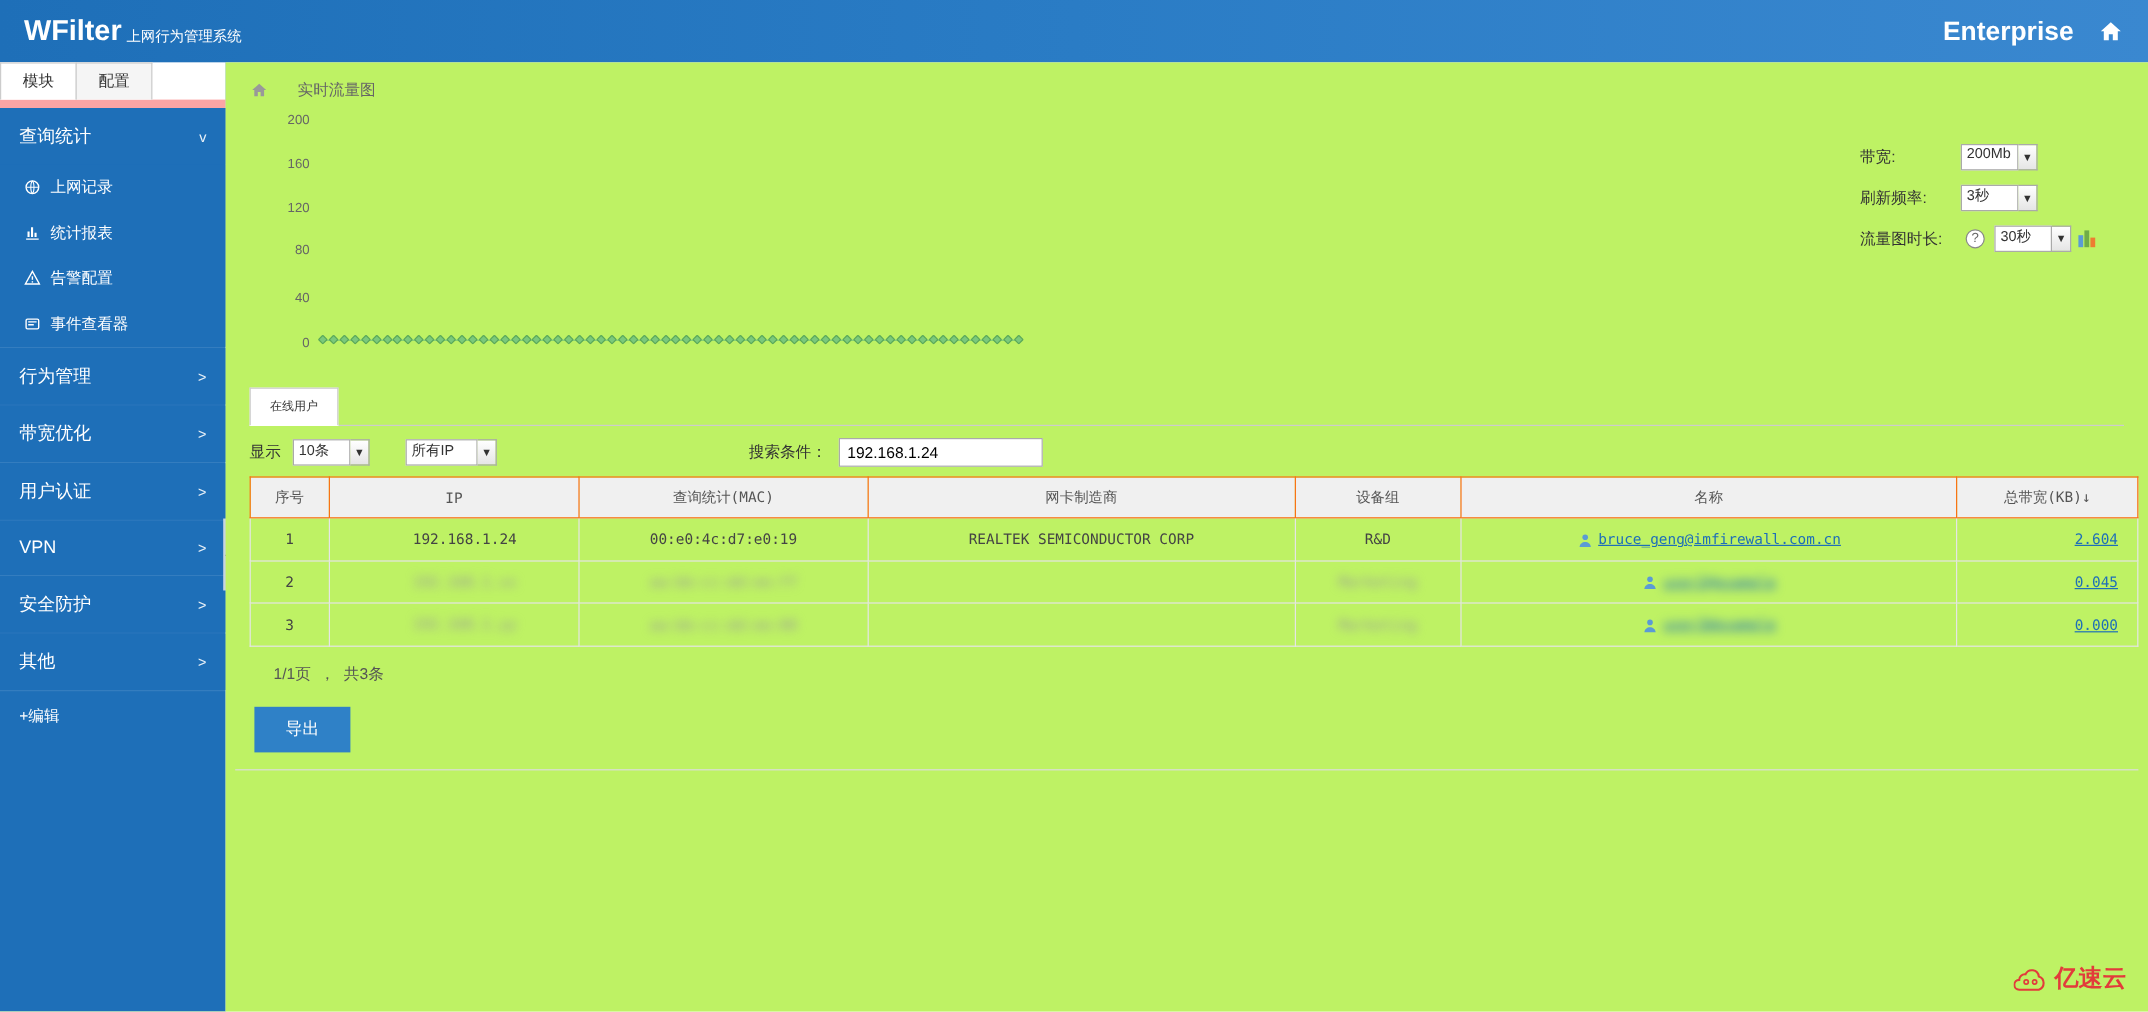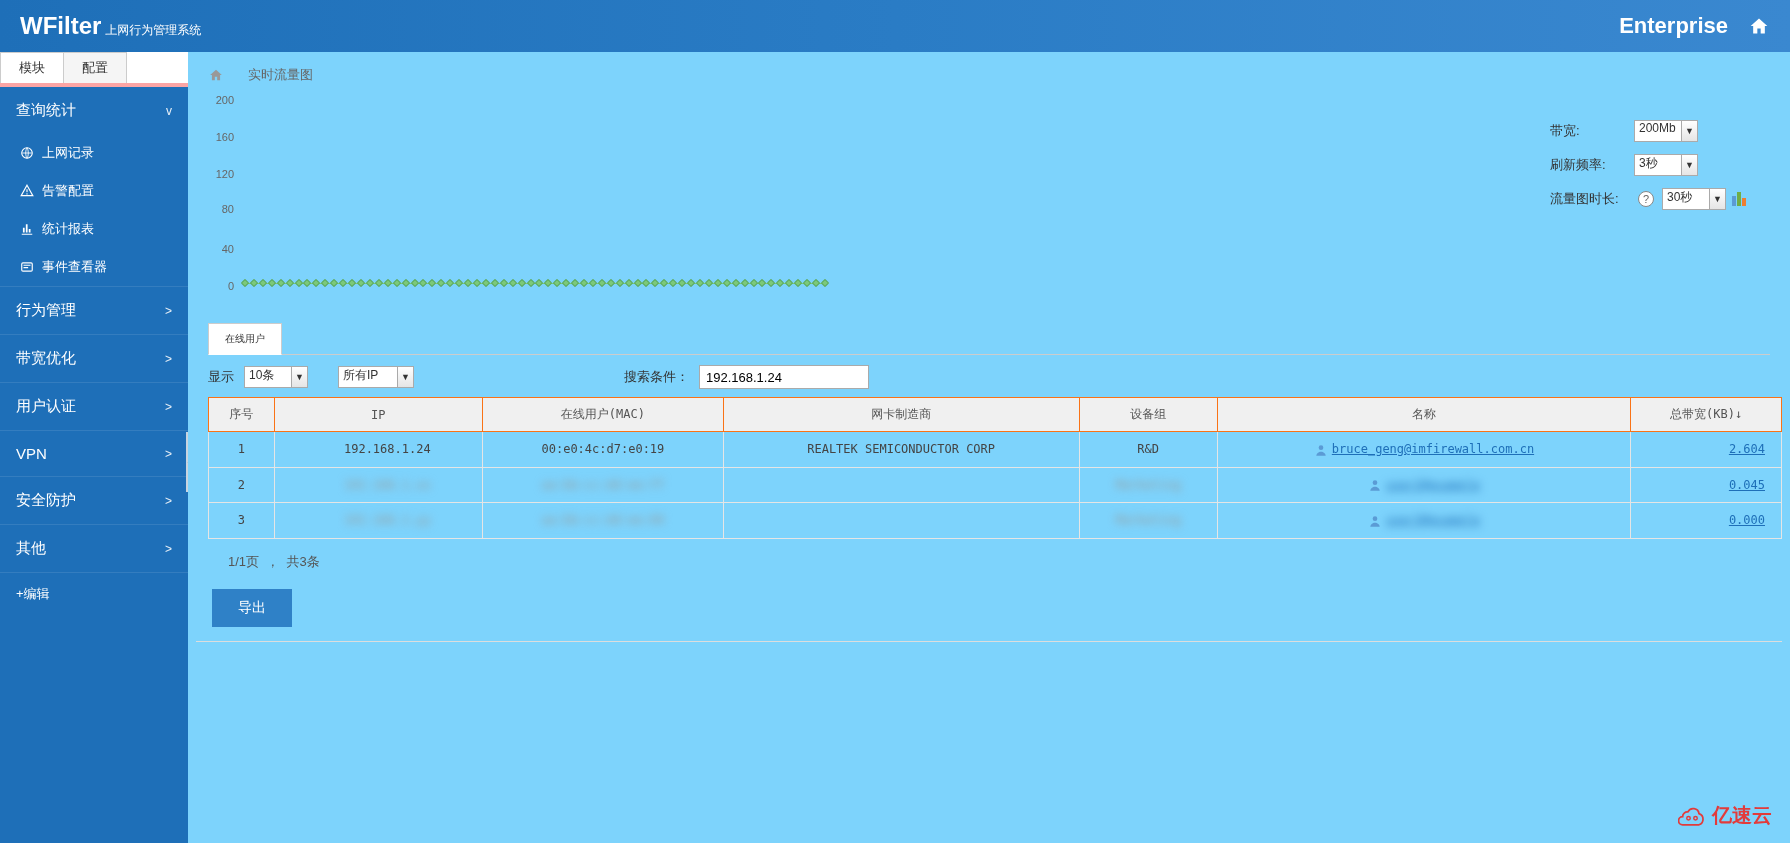--- a/index.html
+++ b/index.html
@@ -8,44 +8,44 @@
 
 .header { height: 52px; background: linear-gradient(90deg, #1e6fb8 0%, #2a7cc5 50%, #3a88d0 100%); color: #fff; display: flex; align-items: center; padding: 0 20px; position: relative; }
 .logo { font-size: 24px; font-weight: bold; }
 .logo-sub { font-size: 12px; margin-left: 4px; position: relative; top: 4px; }
 .header-right { position: absolute; right: 20px; font-size: 22px; font-weight: bold; display: flex; align-items: center; gap: 20px; }
 .home-icon { width: 22px; height: 20px; fill: #fff; }
 
 
 .body { display: flex; height: calc(100% - 52px); }
 .sidebar { width: 188px; background: #1e6fb8; color: #fff; display: flex; flex-direction: column; position: relative; }
-.main { flex: 1; background: #7dd3fc; padding: 10px 0 0 0; overflow: hidden; position: relative; }
-
-
-.side-tabs { display: flex; background: #fff; border-bottom: 4px solid #fca5a5; }
+.main { flex: 1; background: #bef264; padding: 10px 0 0 0; overflow: hidden; position: relative; }
+
+
+.side-tabs { display: flex; background: #fff; border-bottom: 7px solid #fca5a5; }
 .side-tab { flex: 0 0 auto; padding: 6px 18px; font-size: 13px; color: #333; background: #f5f5f5; border: 1px solid #ccc; border-bottom: none; cursor: pointer; }
 .side-tab.active { background: #fff; }
 .side-tab + .side-tab { margin-left: -1px; }
 
 
 .nav-group { border-bottom: 1px solid rgba(255,255,255,0.1); }
 .nav-head { padding: 14px 16px; font-size: 15px; display: flex; justify-content: space-between; align-items: center; cursor: pointer; background: #1e6fb8; text-align: right; }
 .nav-head .chev { font-size: 12px; opacity: .9; }
 .nav-sub { background: #1e6fb8; }
 .nav-item { padding: 10px 16px 10px 20px; font-size: 13px; display: flex; align-items: center; gap: 8px; cursor: pointer; }
 .nav-item svg { width: 14px; height: 14px; fill: #fff; }
 .side-edit { padding: 12px 16px; font-size: 13px; cursor: pointer; }
 .side-collapse { position: absolute; right: -8px; top: 380px; width: 10px; height: 60px; background: #c8d4e0; border-radius: 0 4px 4px 0; display: flex; align-items: center; justify-content: center; cursor: pointer; color: #556; font-size: 9px; }
 
 
 .crumb { display: flex; align-items: center; gap: 24px; padding: 4px 20px 10px 20px; color: #666; font-size: 13px; }
 .crumb svg { width: 16px; height: 14px; fill: #999; }
 
 
-.chart-wrap { position: relative; padding: 0 20px 10px 20px; display: flex; }
+.chart-wrap { position: relative; padding: 0 20px 10px 20px; display: flex; margin-left: 24px; }
 .chart { position: relative; width: 620px; height: 210px; }
 .y-axis { position: absolute; left: 0; top: 0; width: 30px; height: 100%; }
 .y-tick { position: absolute; right: 4px; font-size: 11px; color: #666; transform: translateY(-50%); }
 .plot { position: absolute; left: 34px; right: 0; top: 6px; bottom: 18px; }
 .zero-line { position: absolute; left: 0; right: 0; bottom: 0; display: flex; justify-content: space-between; }
 .dot { width: 6px; height: 6px; background: #7bc97b; border: 1px solid #5aa85a; border-radius: 1px; transform: rotate(45deg); }
 .line { position: absolute; left: 3px; right: 3px; bottom: 2px; height: 1px; background: #7bc97b; }
 
 .chart-ctrl { margin-left: auto; width: 220px; padding-top: 26px; padding-right: 12px; }
 .ctrl-row { display: flex; align-items: center; margin-bottom: 12px; font-size: 13px; color: #333; }
@@ -118,31 +118,31 @@
       <div class="nav-sub">
         <div class="nav-item">
           <svg viewBox="0 0 24 24">
               <circle cx="12" cy="12" r="9" fill="none" stroke="#fff" stroke-width="2"></circle>
               <path d="M4 12h16M12 3c3 3 3 15 0 18M12 3c-3 3-3 15 0 18" stroke="#fff" stroke-width="1.5" fill="none"></path>
             </svg>
           <span>上网记录</span>
         </div>
         <div class="nav-item">
           <svg viewBox="0 0 24 24">
+              <path d="M3 20h18v2H3zM5 10h3v8H5zM10 4h3v14h-3zM15 12h3v6h-3z"></path>
+            </svg>
+          <span>统计报表</span>
+        </div>
+        <div class="nav-item">
+          <svg viewBox="0 0 24 24">
               <path d="M12 2l10 18H2z" fill="none" stroke="#fff" stroke-width="2"></path>
               <rect x="11" y="9" width="2" height="5"></rect>
               <rect x="11" y="16" width="2" height="2"></rect>
             </svg>
           <span>告警配置</span>
-        </div>
-        <div class="nav-item">
-          <svg viewBox="0 0 24 24">
-              <path d="M3 20h18v2H3zM5 10h3v8H5zM10 4h3v14h-3zM15 12h3v6h-3z"></path>
-            </svg>
-          <span>统计报表</span>
         </div>
         <div class="nav-item">
           <svg viewBox="0 0 24 24">
               <rect x="3" y="5" width="18" height="14" rx="2" fill="none" stroke="#fff" stroke-width="2"></rect>
               <path d="M6 9h12M6 13h8" stroke="#fff" stroke-width="2"></path>
             </svg>
           <span>事件查看器</span>
         </div>
       </div>
     </div>
@@ -330,21 +330,21 @@
       <span style="margin-left:200px">搜索条件：</span>
       <input type="text" value="192.168.1.24" style="">
     </div>
 
     
     <table class="tbl">
       <thead>
           <tr id="thead-row">
             <th>序号</th>
             <th>IP</th>
-            <th>在线用户(MAC)</th>
+            <th>查询统计(MAC)</th>
             <th>网卡制造商</th>
             <th>设备组</th>
             <th>名称</th>
             <th>总带宽(KB)↓</th>
           </tr>
         </thead>
       <tbody id="tbody">
           <tr>
             <td>1</td>
             <td><span class="wi"><span class="a"></span><span class="b"></span><span class="c"></span><span class="d"></span></span><span class="">192.168.1.24</span></td>

